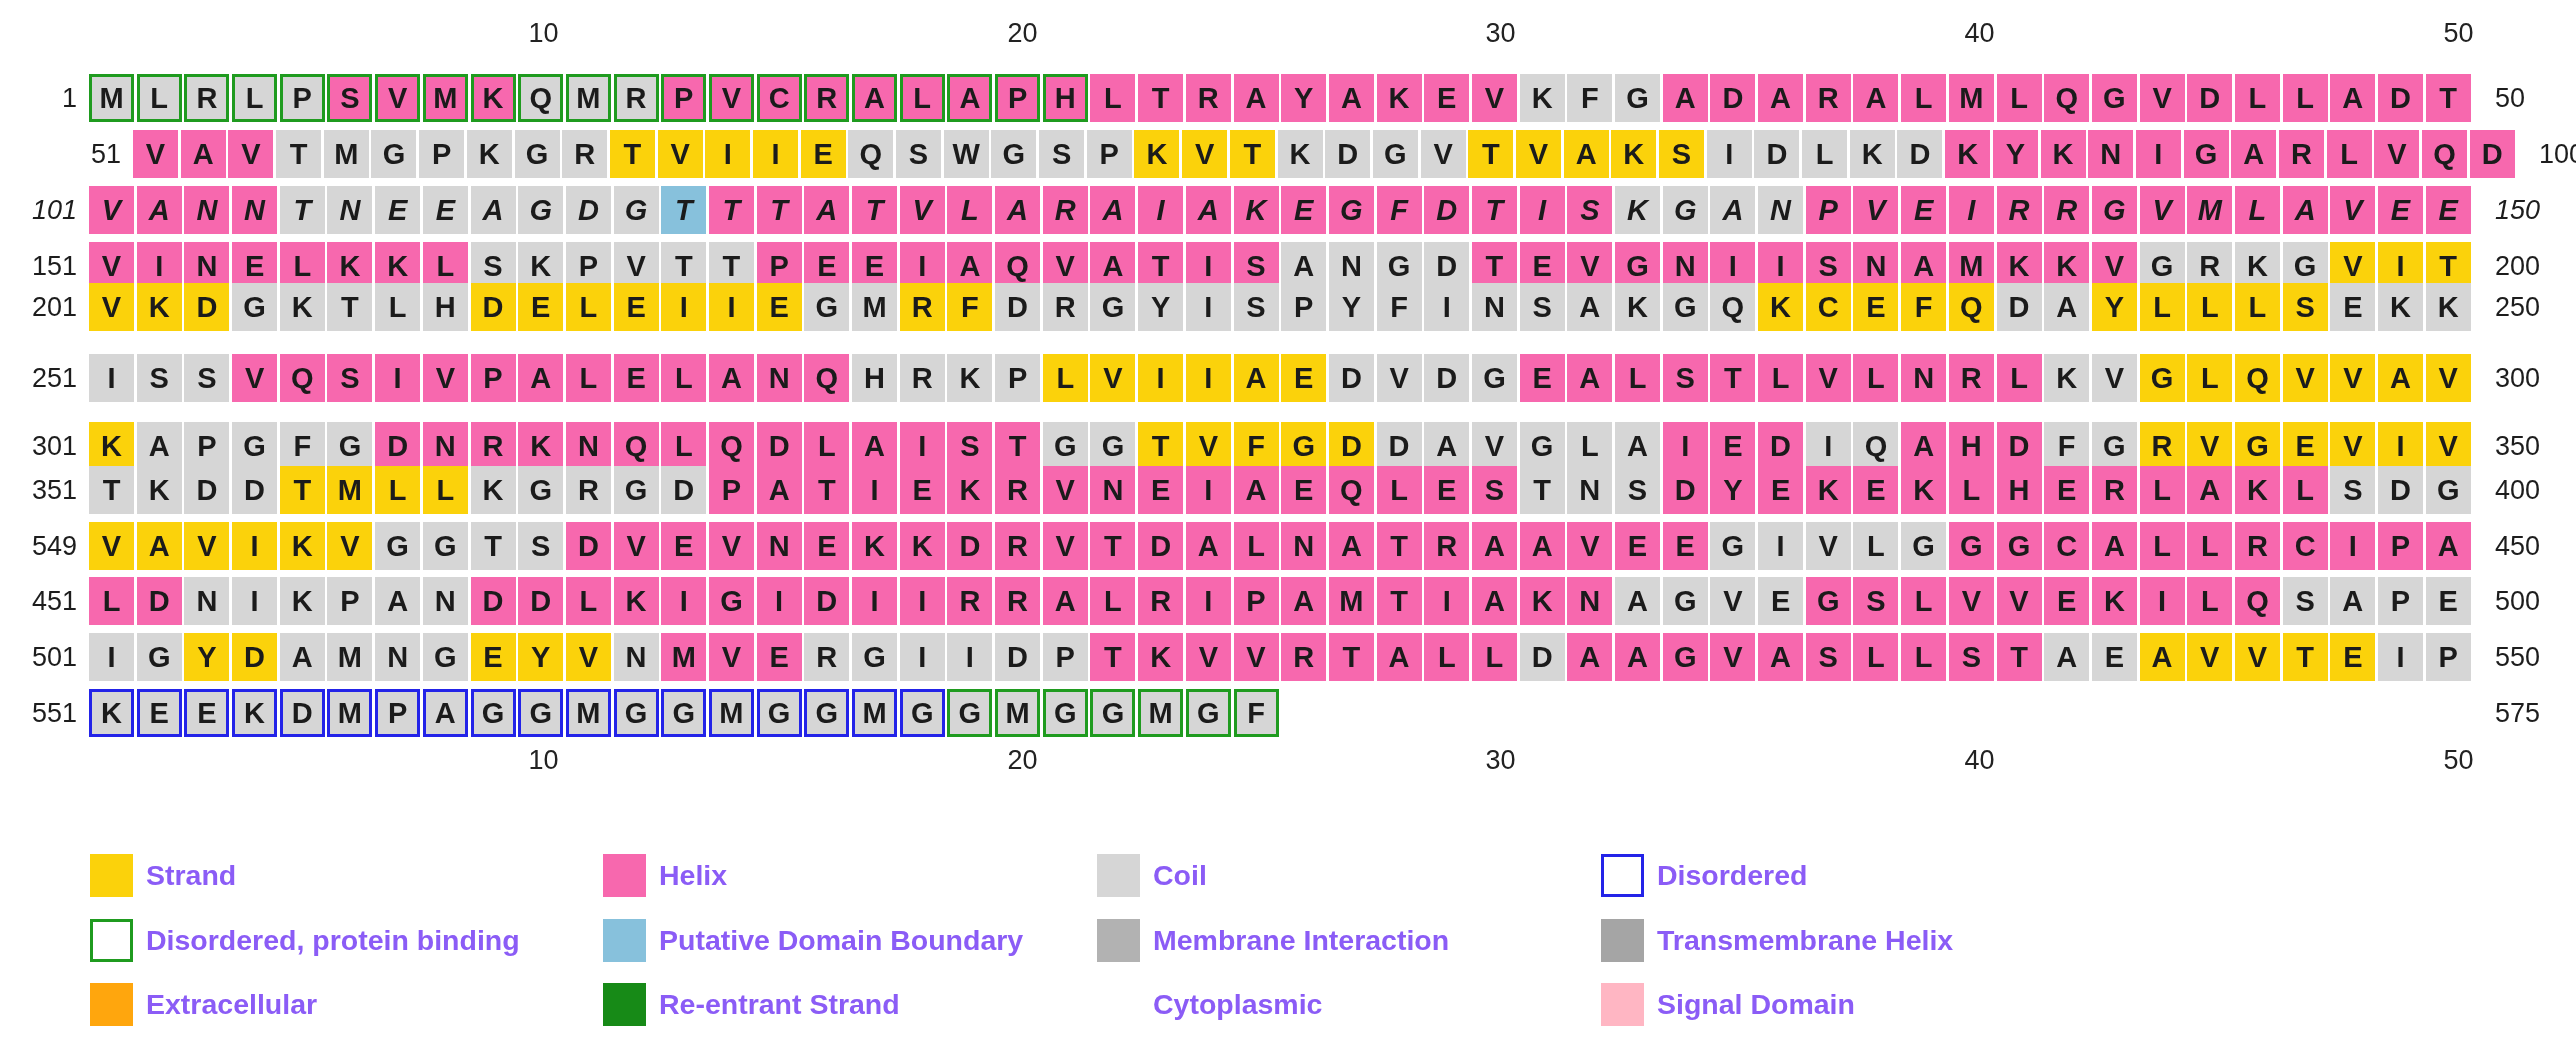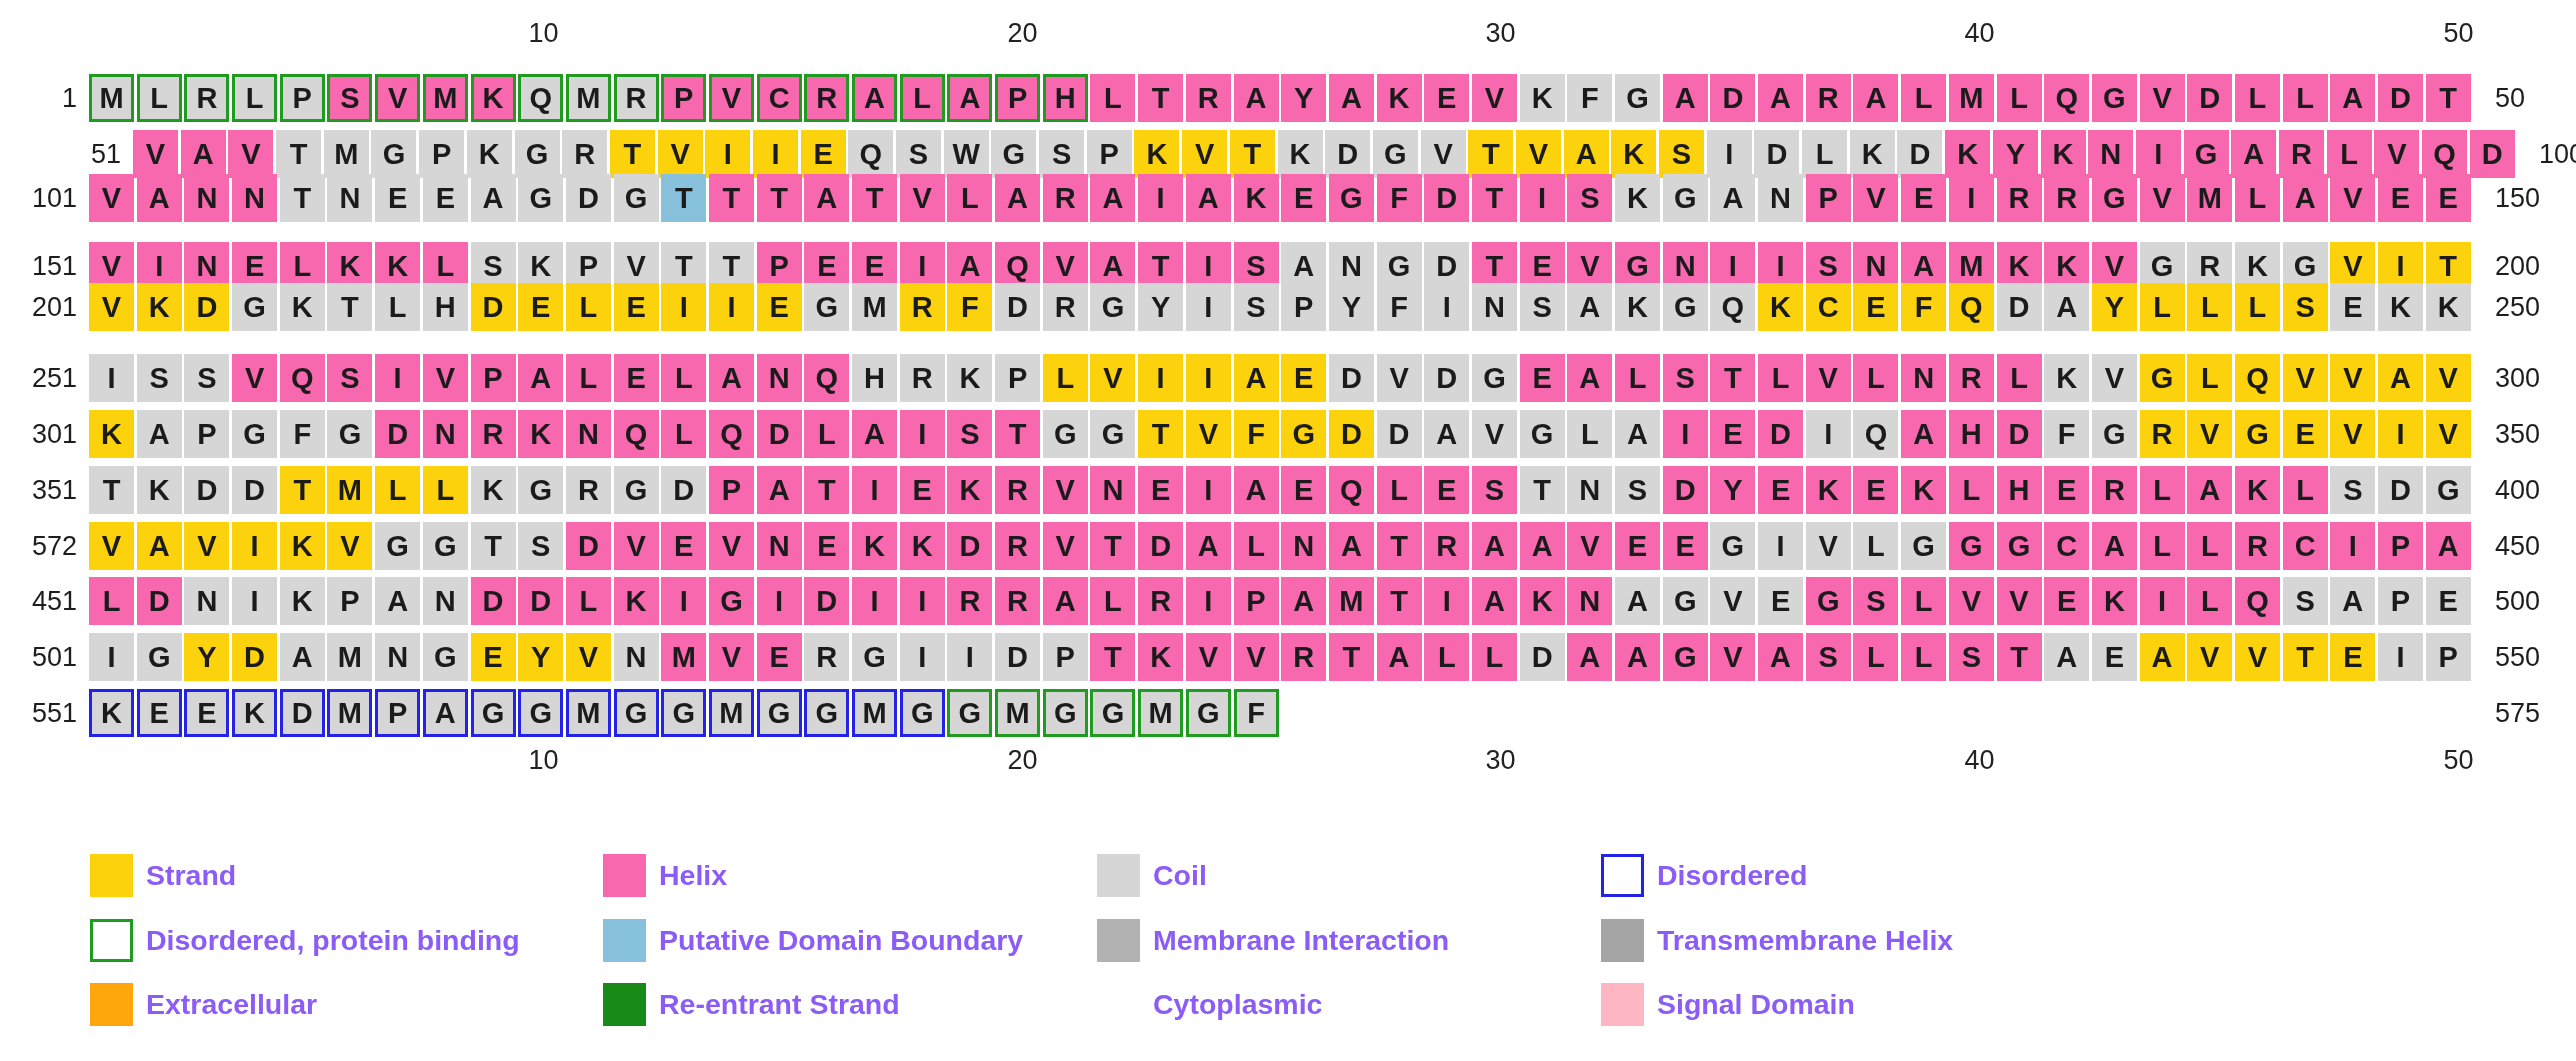--- a/index.html
+++ b/index.html
@@ -146,21 +146,21 @@
           <div class="cell ss-H">G</div>
           <div class="cell ss-H">A</div>
           <div class="cell ss-H">R</div>
           <div class="cell ss-H">L</div>
           <div class="cell ss-H">V</div>
           <div class="cell ss-H">Q</div>
           <div class="cell ss-H">D</div>
         </div>
         <span class="row-label end">100</span>
       </div>
-      <div class="seq-row" style="top: 174px;">
+      <div class="seq-row" style="top: 186px; font-style: italic;">
         <span class="row-label start">101</span>
         <div class="cells">
           <div class="cell ss-H">V</div>
           <div class="cell ss-H">A</div>
           <div class="cell ss-H">N</div>
           <div class="cell ss-H">N</div>
           <div class="cell ss-C">T</div>
           <div class="cell ss-C">N</div>
           <div class="cell ss-C">E</div>
           <div class="cell ss-C">E</div>
@@ -370,21 +370,21 @@
           <div class="cell ss-S">G</div>
           <div class="cell ss-S">L</div>
           <div class="cell ss-S">Q</div>
           <div class="cell ss-S">V</div>
           <div class="cell ss-S">V</div>
           <div class="cell ss-S">A</div>
           <div class="cell ss-S">V</div>
         </div>
         <span class="row-label end">300</span>
       </div>
-      <div class="seq-row" style="top: 410px; text-decoration: underline;">
+      <div class="seq-row" style="top: 422px; text-decoration: underline;">
         <span class="row-label start">301</span>
         <div class="cells">
           <div class="cell ss-S">K</div>
           <div class="cell ss-C">A</div>
           <div class="cell ss-C">P</div>
           <div class="cell ss-C">G</div>
           <div class="cell ss-C">F</div>
           <div class="cell ss-C">G</div>
           <div class="cell ss-H">D</div>
           <div class="cell ss-H">N</div>
@@ -483,21 +483,21 @@
           <div class="cell ss-H">A</div>
           <div class="cell ss-H">K</div>
           <div class="cell ss-H">L</div>
           <div class="cell ss-C">S</div>
           <div class="cell ss-C">D</div>
           <div class="cell ss-C">G</div>
         </div>
         <span class="row-label end">400</span>
       </div>
       <div class="seq-row" style="top: 522px;">
-        <span class="row-label start">572</span>
+        <span class="row-label start">549</span>
         <div class="cells">
           <div class="cell ss-S">V</div>
           <div class="cell ss-S">A</div>
           <div class="cell ss-S">V</div>
           <div class="cell ss-S">I</div>
           <div class="cell ss-S">K</div>
           <div class="cell ss-S">V</div>
           <div class="cell ss-C">G</div>
           <div class="cell ss-C">G</div>
           <div class="cell ss-C">T</div>

